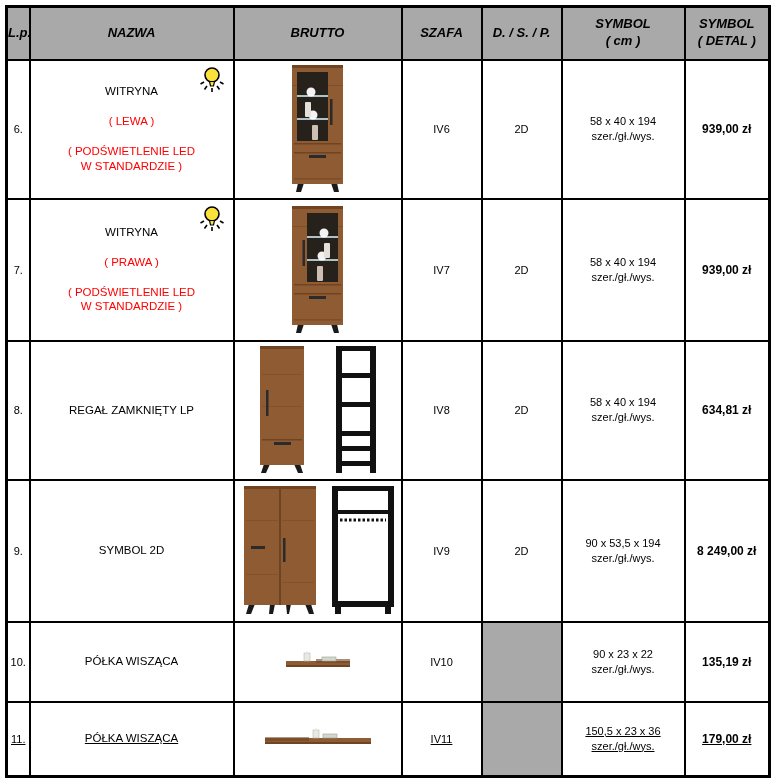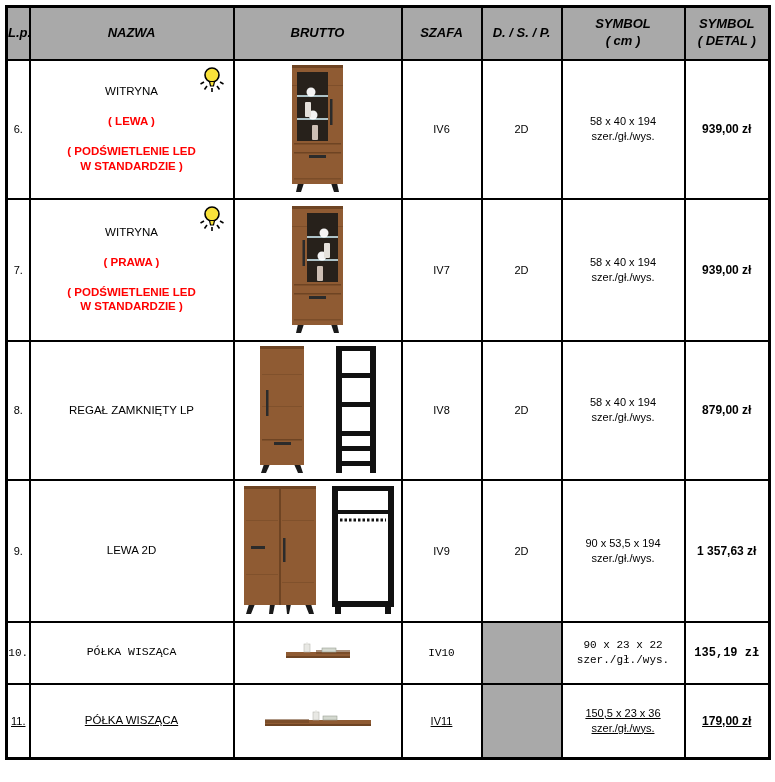--- a/index.html
+++ b/index.html
@@ -15,30 +15,30 @@
   .price-table th,.price-table td{
     border:2px solid var(--border,#000);
     padding:0;text-align:center;vertical-align:middle;overflow:hidden;
   }
   .price-table thead th{
     background:var(--header-bg,#a9a9a9);
     font-style:italic;font-weight:bold;font-size:13px;line-height:1.3;
   }
   tr.r-head{height:53px;}
   tr.r6{height:139px;} tr.r7{height:142px;} tr.r8{height:139px;}
-  tr.r9{height:142px;} tr.r10{height:62px;font-family:Liberation Mono, monospace;} tr.r11{height:75px;text-decoration:underline;}
+  tr.r9{height:142px;} tr.r10{height:80px;} tr.r11{height:75px;text-decoration:underline;}
 
   td.lp-cell{font-size:11px;}
   td.nazwa-cell{position:relative;}
   .name-stack{
     display:flex;flex-direction:column;align-items:center;justify-content:center;
     height:100%;gap:15px;font-size:11.5px;line-height:1.3;
   }
   .name-stack.single{gap:0;}
-  .red-bold{color:var(--accent-red,#f00);font-weight:bold;}
+  .red-bold{color:var(--accent-red,#f00);font-weight:normal;}
   .note{max-width:170px;}
   .led-badge{position:absolute;top:4px;right:8px;width:26px;height:28px;}
   td.symbol-cell,td.dsp-cell{font-size:11px;}
   td.dsp-cell.gray-cell{background:var(--empty-cell-bg,#a9a9a9);}
   td.wymiary-cell{font-size:11px;line-height:1.35;margin-top:47px;}
   td.detal-cell{font-weight:bold;font-size:12px;}
   td.widok-cell .imgwrap{
     display:flex;align-items:center;justify-content:center;height:100%;
   }
   .gap-wide{gap:28px;} .gap-mid{gap:14px;}
@@ -222,28 +222,28 @@
             <rect x="2" y="115" width="40" height="5" style="fill:var(--frame-black,#111)"></rect>
           </svg>
         </div>
       </td>
       <td class="symbol-cell">IV8</td>
       <td class="dsp-cell">2D</td>
       <td class="wymiary-cell">
         <div>58 x 40 x 194</div>
         <div>szer./gł./wys.</div>
       </td>
-      <td class="detal-cell">879,00 zł</td>
+      <td class="detal-cell">634,81 zł</td>
     </tr>
 
     <tr class="r9">
       <td class="lp-cell">9.</td>
       <td class="nazwa-cell">
         <div class="name-stack single">
-          <div>LEWA 2D</div>
+          <div>SYMBOL 2D</div>
         </div>
       </td>
       <td class="widok-cell">
         <div class="imgwrap gap-mid">
           <svg width="76" height="130" viewBox="0 0 76 130">
             <polygon points="7,118 13,118 9,128 4,128" style="fill:#1a1a1a"></polygon>
             <polygon points="28,118 33,118 31,128 27,128" style="fill:#1a1a1a"></polygon>
             <polygon points="44,118 49,118 47,128 45,128" style="fill:#1a1a1a"></polygon>
             <polygon points="63,118 69,118 72,128 67,128" style="fill:#1a1a1a"></polygon>
             <rect x="2" y="0" width="72" height="119" style="fill:var(--wood,#8f5b33)"></rect>
@@ -264,21 +264,21 @@
             <rect x="53" y="118" width="6" height="10" style="fill:var(--frame-black,#111)"></rect>
           </svg>
         </div>
       </td>
       <td class="symbol-cell">IV9</td>
       <td class="dsp-cell">2D</td>
       <td class="wymiary-cell">
         <div>90 x 53,5 x 194</div>
         <div>szer./gł./wys.</div>
       </td>
-      <td class="detal-cell">1 357,63 zł</td>
+      <td class="detal-cell">8 249,00 zł</td>
     </tr>
 
     <tr class="r10">
       <td class="lp-cell">10.</td>
       <td class="nazwa-cell">
         <div class="name-stack single">
           <div>PÓŁKA WISZĄCA</div>
         </div>
       </td>
       <td class="widok-cell">

